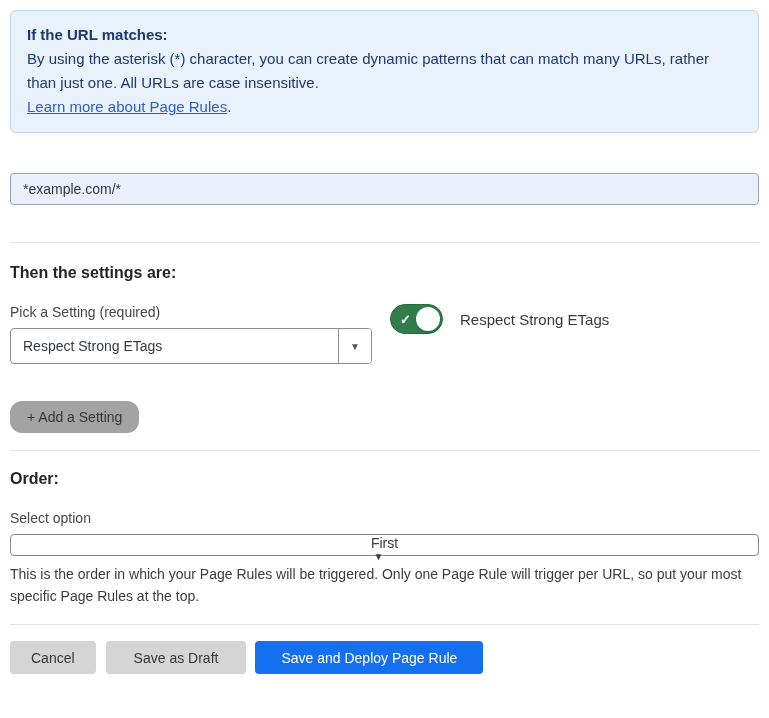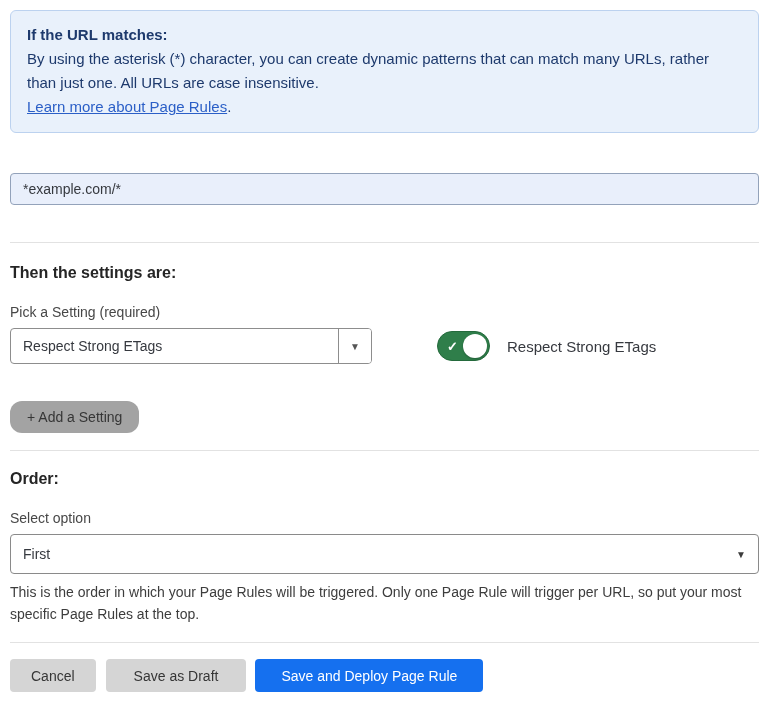--- a/index.html
+++ b/index.html
@@ -69,21 +69,21 @@
   .divider-2 { margin-top: 17px; margin-bottom: 19px; }
   .divider-3 { margin-top: 17px; margin-bottom: 16px; }
 
   .section-heading {
     font-size: 16px;
     font-weight: 700;
     color: #252525;
     margin: 0 0 22px 0;
   }
 
-  .setting-row { display: flex; align-items: flex-end; gap: 47px; }
+  .setting-row { display: flex; align-items: flex-start; }
 
   .dropdown {
     display: flex;
     align-items: stretch;
     width: 362px;
     height: 36px;
     background: #ffffff;
     border: 1px solid #8d8d8d;
     border-radius: 4px;
     cursor: pointer;
@@ -160,25 +160,26 @@
     padding: 8px 17px;
     font-family: "Liberation Sans", sans-serif;
     font-size: 14px;
     cursor: pointer;
   }
 
   .order-select {
     display: flex;
     align-items: center;
     width: 100%;
-    height: 40px;
+    height: 22px;
     background: #ffffff;
     border: 1px solid #8a8a8a;
     border-radius: 4px;
     cursor: pointer;
+    flex-direction: column;
   }
   .order-select .order-value {
     flex: 1;
     padding: 0 12px;
     font-size: 14px;
     color: #36393f;
   }
   .order-select .order-arrow {
     padding-right: 12px;
     color: #3c3c3c;

